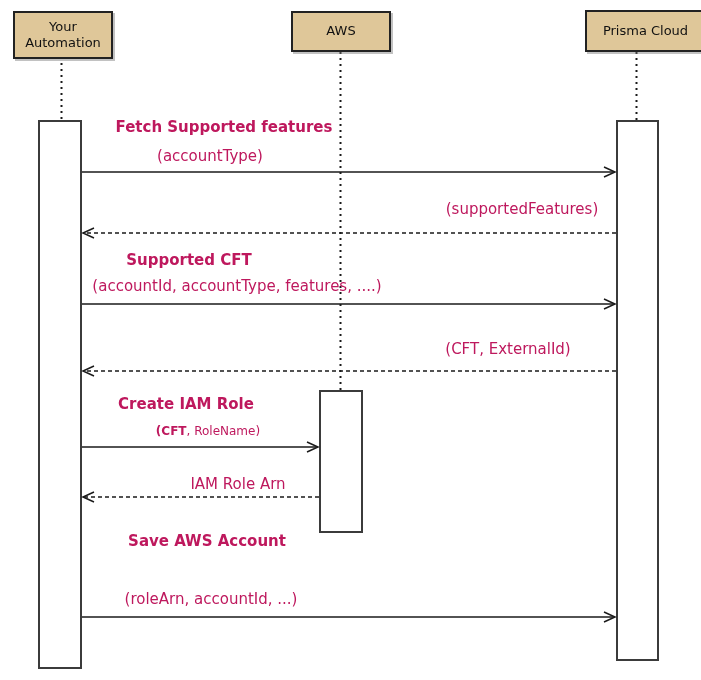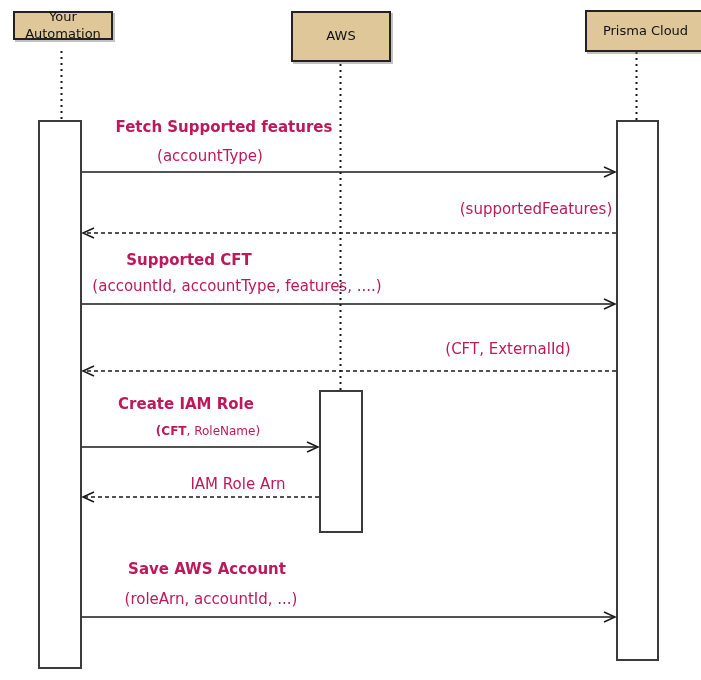--- a/index.html
+++ b/index.html
@@ -84,41 +84,41 @@
     <line x1="82" y1="447" x2="317" y2="447" stroke="#1a1a1a" stroke-width="1.5"></line>
     <path d="M 307 442 L 318 447 L 307 452" fill="none" stroke="#1a1a1a" stroke-width="1.5"></path>
 
     <line x1="319" y1="497" x2="84" y2="497" stroke="#1a1a1a" stroke-width="1.5" stroke-dasharray="4 3"></line>
     <path d="M 94 492 L 83 497 L 94 502" fill="none" stroke="#1a1a1a" stroke-width="1.5"></path>
 
     <line x1="82" y1="617" x2="614" y2="617" stroke="#1a1a1a" stroke-width="1.5"></line>
     <path d="M 604 612 L 615 617 L 604 622" fill="none" stroke="#1a1a1a" stroke-width="1.5"></path>
   </svg>
 
-  <div class="actor-box" style="left:13px; top:11px; width:100px; height:29px;">
+  <div class="actor-box" style="left:13px; top:11px; width:100px; height:48px;">
     <span class="wrap-narrow">Your Automation</span>
   </div>
-  <div class="actor-box" style="left:291px; top:11px; width:100px; height:51px;">
+  <div class="actor-box" style="left:291px; top:11px; width:100px; height:41px;">
     <span>AWS</span>
   </div>
   <div class="actor-box" style="left:585px; top:10px; width:121px; height:42px;">
     <span>Prisma Cloud</span>
   </div>
 
   <div class="msg-label msg-title" style="left:224px; top:118px;">Fetch Supported features</div>
   <div class="msg-label" style="left:210px; top:147px;">(accountType)</div>
 
-  <div class="msg-label" style="left:536px; top:200px;">(supportedFeatures)</div>
+  <div class="msg-label" style="left:522px; top:200px;">(supportedFeatures)</div>
 
   <div class="msg-label msg-title" style="left:189px; top:251px;">Supported CFT</div>
   <div class="msg-label" style="left:237px; top:277px;">(accountId, accountType, features, ....)</div>
 
   <div class="msg-label" style="left:508px; top:340px;">(CFT, ExternalId)</div>
 
   <div class="msg-label msg-title" style="left:186px; top:395px;">Create IAM Role</div>
   <div class="msg-label msg-small" style="left:208px; top:424px;"><span class="bold">(CFT</span><span>, RoleName)</span></div>
 
   <div class="msg-label" style="left:238px; top:475px;">IAM Role Arn</div>
 
-  <div class="msg-label msg-title" style="left:207px; top:560px;text-align:right;">Save AWS Account</div>
+  <div class="msg-label msg-title" style="left:207px; top:532px;text-align:right;">Save AWS Account</div>
   <div class="msg-label" style="left:211px; top:590px;">(roleArn, accountId, ...)</div>
 
 </div>
 
 </body></html>

